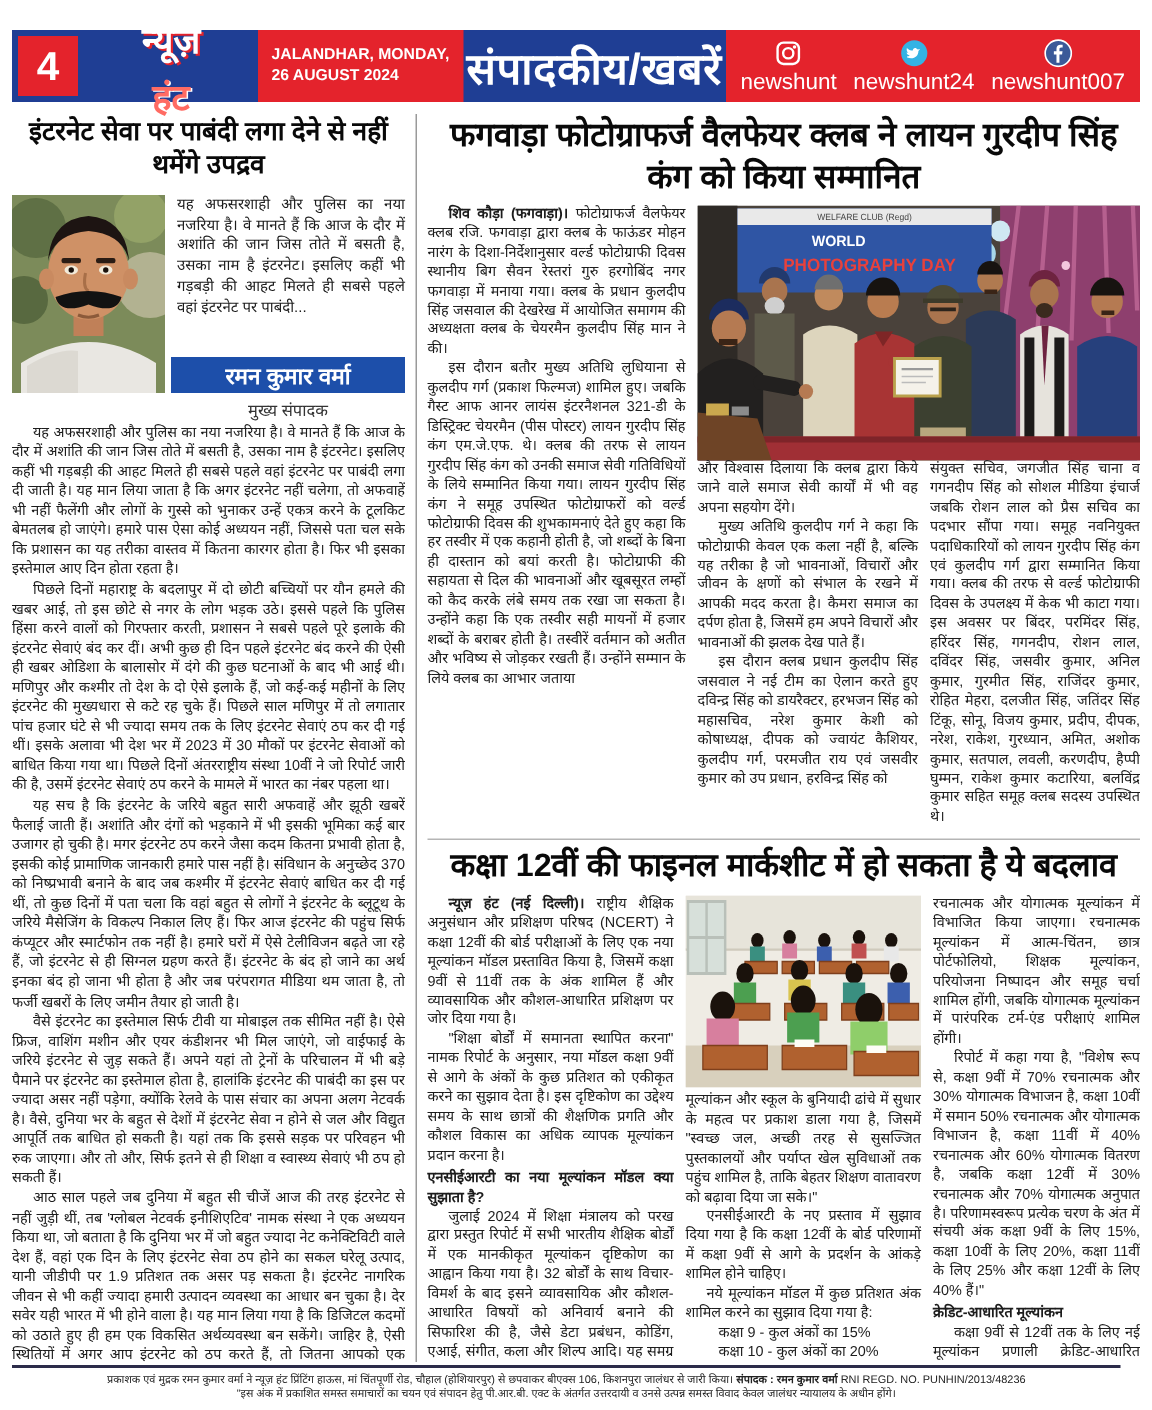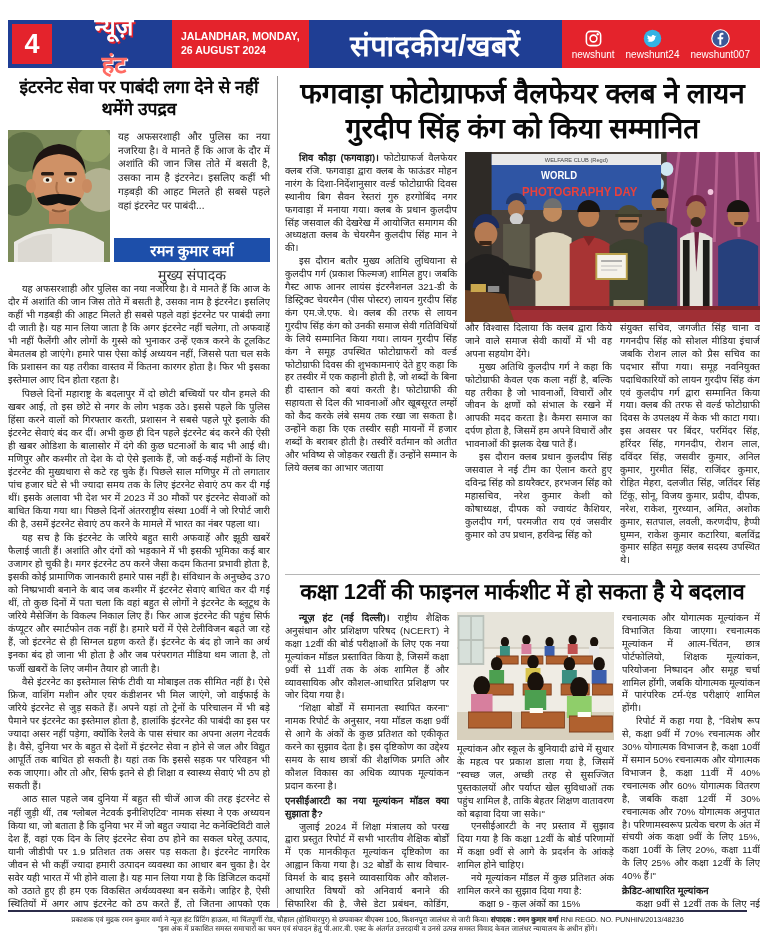--- a/index.html
+++ b/index.html
@@ -12,46 +12,46 @@
            display:flex;align-items:center;justify-content:center;}
   .brand{width:116px;display:flex;align-items:center;justify-content:center;gap:5px;
          font-weight:bold;font-size:24px;color:#fff;flex-direction:column;}
   .brand .b1{text-shadow:1.5px 1.5px 0 #e4232c;}
   .brand .b2{color:#ff6b63;text-shadow:1px 1px 0 #fff;}
   .datebox{background:#e4232c;color:#fff;font-weight:bold;font-size:10.5px;line-height:1.3;
            display:flex;flex-direction:column;justify-content:center;padding:0 9px;}
   .section-title{flex:1;display:flex;align-items:center;justify-content:center;
                  color:#fff;font-weight:bold;font-size:29px;letter-spacing:.5px;}
   .socialbox{background:#e4232c;display:flex;align-items:center;gap:11px;padding:0 10px;}
-  .social{display:flex;flex-direction:column;align-items:center;color:#fff;font-size:10px;gap:1px;}
+  .social{display:flex;flex-direction:column;align-items:center;color:#fff;font-size:15px;gap:1px;}
   .social svg{width:19px;height:19px;display:block;}
   
   .content{position:absolute;top:76px;left:8px;right:8px;height:832px;display:flex;overflow:hidden;}
   .left-col{width:262px;flex:none;padding-right:7px;overflow:hidden;}
   .vrule{width:1px;background:#9a9a9a;}
   .right-col{flex:1;min-width:0;padding-left:7px;overflow:hidden;}
   
   .ed-headline{margin:0 0 7px;font-size:17.5px;line-height:1.28;text-align:center;color:#090909;font-weight:bold;}
   .author-block{position:relative;height:154px;}
   .portrait{position:absolute;top:2px;left:0;width:102px;height:132px;}
   .intro{position:absolute;top:2px;left:110px;right:0;margin:0;font-size:10px;line-height:13.8px;
          text-align:justify;}
   .author-banner{position:absolute;left:106px;right:0;top:110px;height:24px;background:#1d4faa;
                  color:#fff;font-size:15px;font-weight:bold;display:flex;align-items:center;justify-content:center;}
-  .author-role{position:absolute;left:106px;right:0;top:137px;text-align:center;font-size:14px;color:#333;}
+  .author-role{position:absolute;left:106px;right:0;top:137px;text-align:center;font-size:11px;color:#333;}
   .ed-body{font-size:9.6px;line-height:13.1px;text-align:justify;overflow:hidden;}
   .ed-body p{margin:0;text-indent:14px;}
   
   .news-text{font-size:9.6px;line-height:12.9px;text-align:justify;}
   .news-text p{margin:0;text-indent:14px;}
   .news-text p.cont{text-indent:0;}
   .news-text .dateline{font-weight:bold;}
   .subhead{font-weight:bold;text-indent:0 !important;margin-top:2px !important;}
   
-  .ps-headline{margin:0 0 6px;font-size:28px;line-height:1.25;text-align:center;color:#090909;font-weight:bold;}
+  .ps-headline{margin:0 0 6px;font-size:22px;line-height:1.25;text-align:center;color:#090909;font-weight:bold;}
   .ps-grid{display:flex;gap:8px;}
   .ps-col1{width:172px;flex:none;}
   .ps-right{flex:1;min-width:0;}
   .photo-group{width:100%;height:170px;display:block;}
   .ps-cols{display:flex;gap:8px;margin-top:0;}
   .ps-col2{flex:1.05;min-width:0;}
   .ps-col3{flex:1;min-width:0;}
   .art-rule{border:none;border-top:1px solid #b5b5b5;margin:7px 0 5px;}
   
   .ex-headline{margin:0 0 6px;font-size:21.5px;line-height:1.2;text-align:center;color:#090909;font-weight:bold;}

